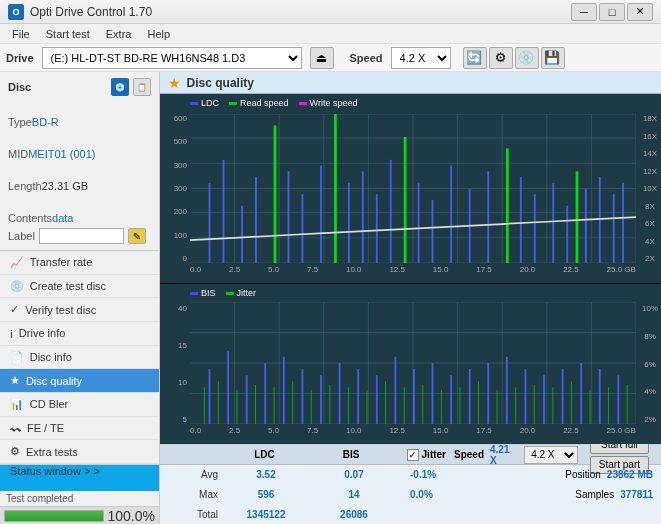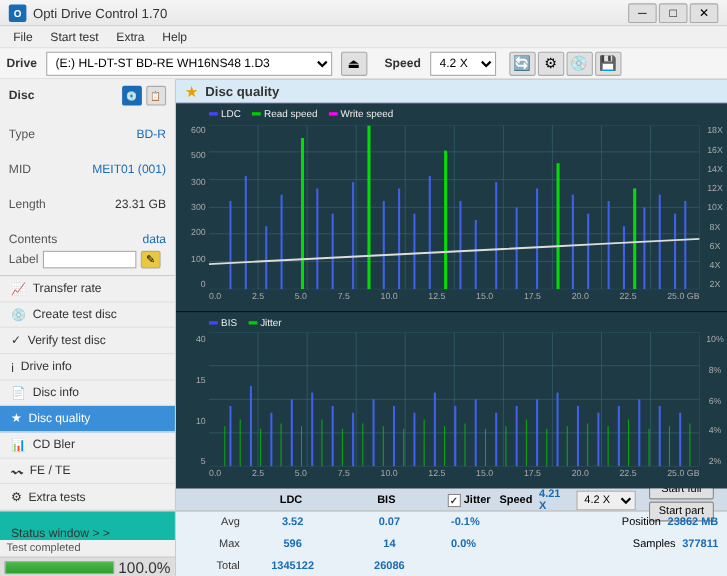--- a/index.html
+++ b/index.html
@@ -68,21 +68,21 @@
       border-right: 1px solid #ccc;
       display: flex;
       flex-direction: column;
     }
     .disc-info-panel {
       padding: 6px 8px;
       border-bottom: 1px solid #ccc;
     }
     .disc-header { display: flex; align-items: center; justify-content: space-between; margin-bottom: 6px; }
     .disc-title { font-size: 11px; font-weight: bold; color: #333; }
-    .disc-row { display: flex; justify-content: space-between; margin-bottom: 2px; margin-top: 20px; }
+    .disc-row { display: flex; margin-bottom: 2px; margin-top: 20px; }
     .disc-key { font-size: 11px; color: #555; }
     .disc-val { font-size: 11px; color: #1a6bb5; font-weight: 500; }
     .disc-val.dark { color: #333; }
     .label-row { display: flex; align-items: center; gap: 4px; margin-top: 4px; }
     .label-input { width: 85px; height: 16px; border: 1px solid #aaa; font-size: 10px; padding: 0 2px; }
     .label-btn { width: 18px; height: 16px; background: #e8c840; border: 1px solid #aaa; border-radius: 2px; cursor: pointer; display: flex; align-items: center; justify-content: center; font-size: 10px; }
 
     .nav-item {
       height: 28px;
       display: flex;
@@ -96,26 +96,26 @@
     }
     .nav-item.active { background: #3a8fd8; color: white; }
 
     .sidebar-bottom {
       margin-top: auto;
       border-top: 1px solid #ccc;
     }
     .status-window-btn {
       height: 26px;
       display: flex;
-      align-items: flex-end;
+      align-items: flex-start;
       padding: 0 10px;
       cursor: pointer;
       font-size: 11px;
       color: #333;
-      background: #14b8a6;
+      background: #0ea5e9;
       gap: 4px;
     }
     .progress-bar-container {
       height: 18px;
       background: #ddd;
       border-top: 1px solid #ccc;
       display: flex;
       align-items: center;
       padding: 2px 4px;
       gap: 4px;

